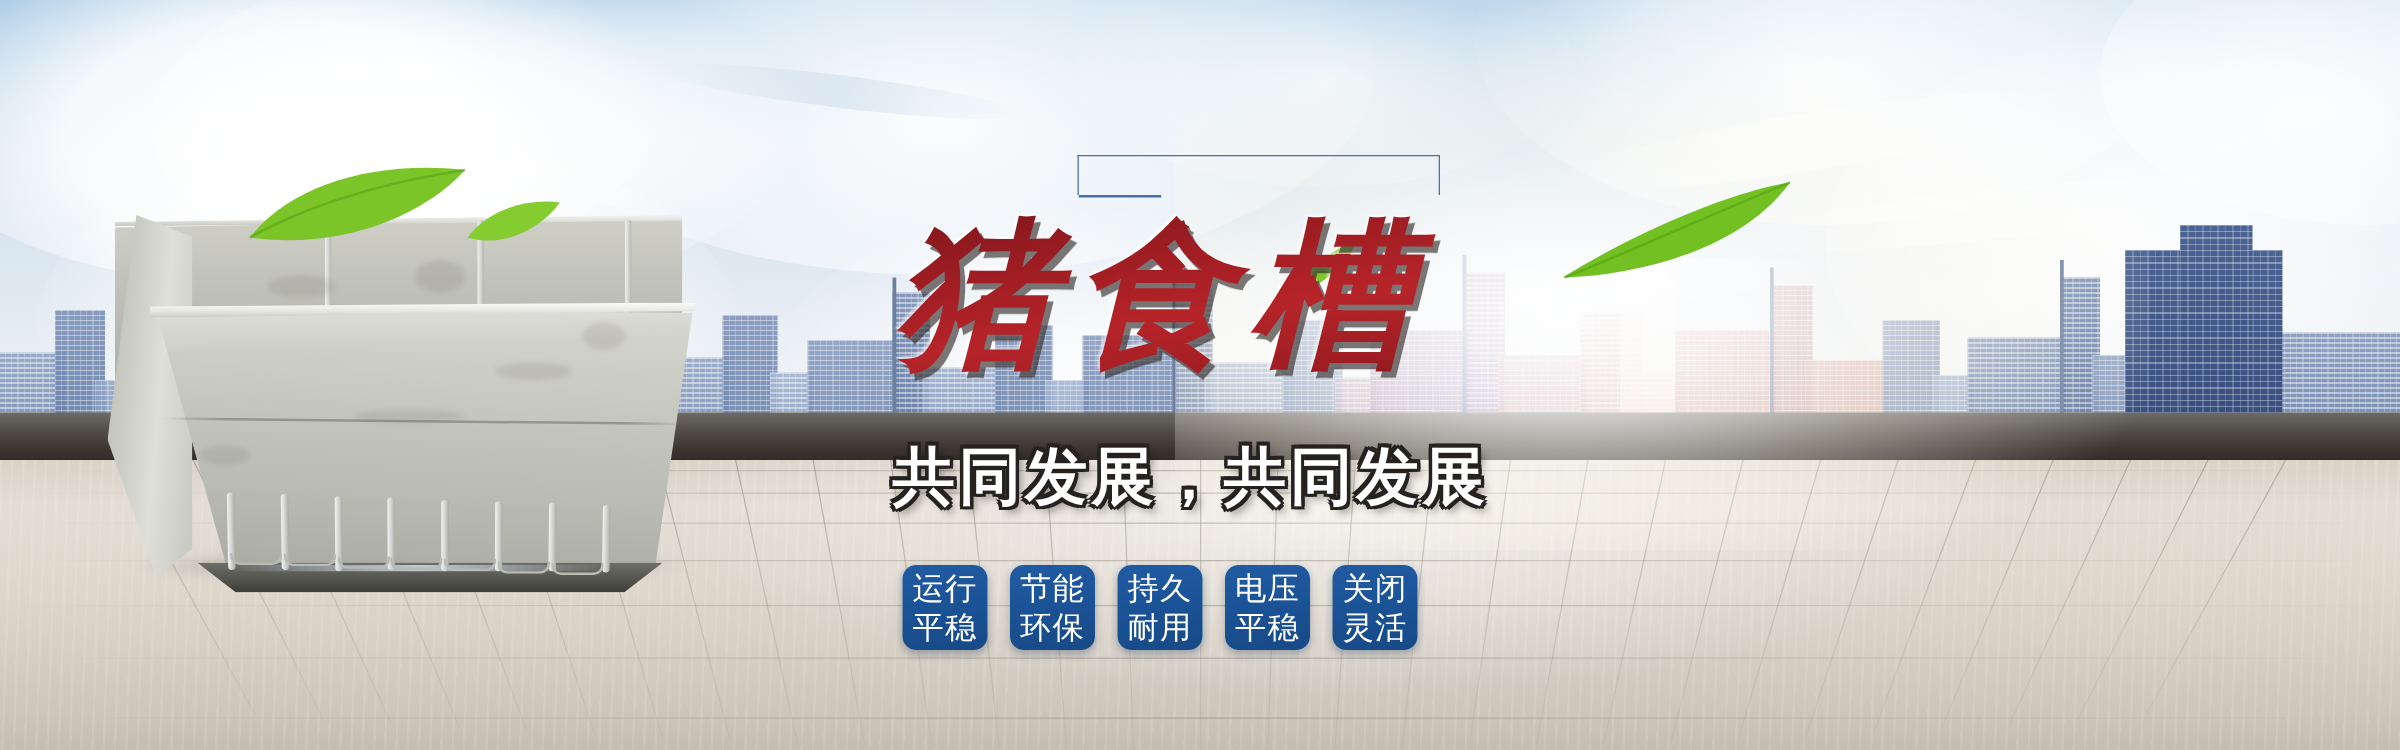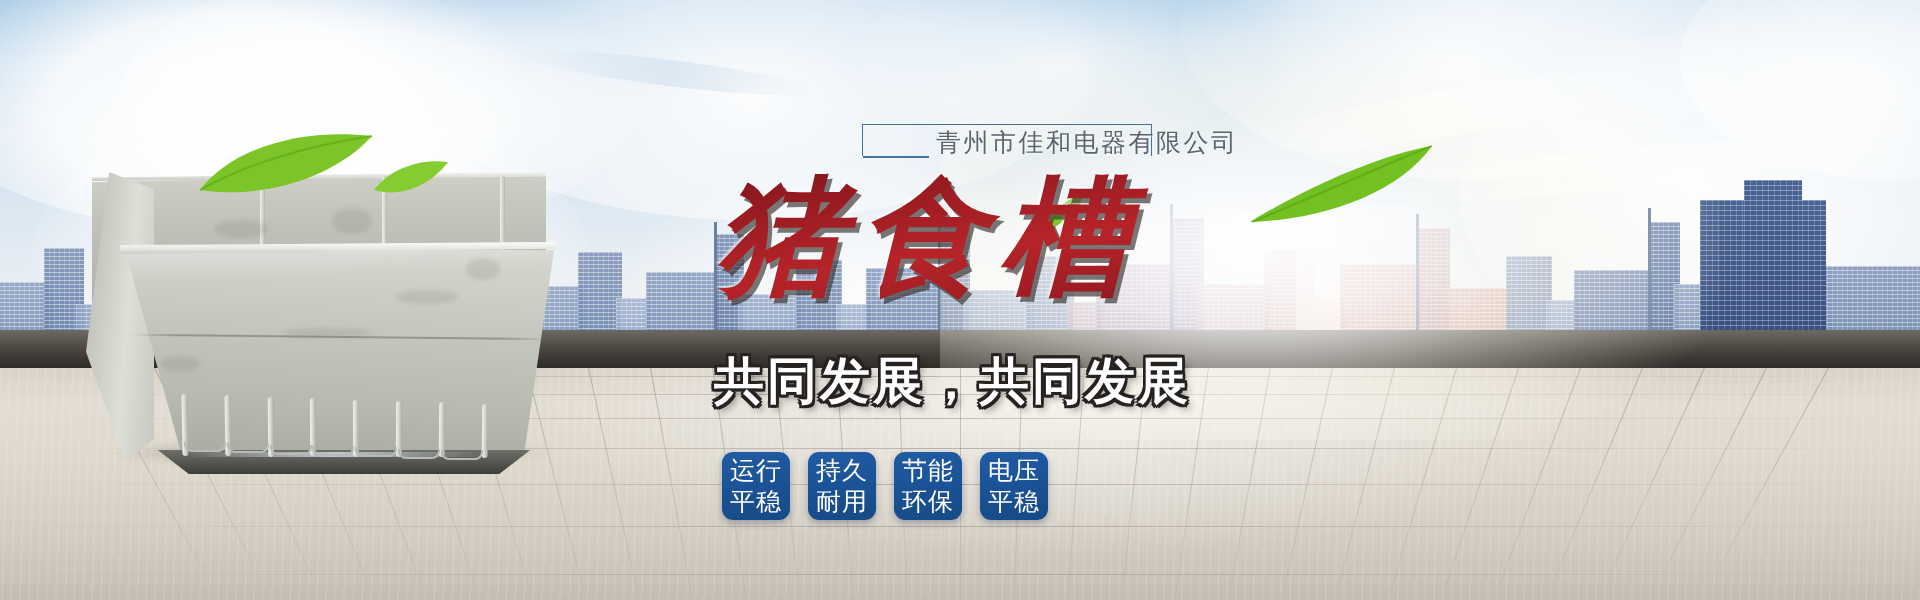--- a/index.html
+++ b/index.html
@@ -404,38 +404,41 @@
   </svg>
   <svg class="leaf" style="left:1016px;top:186px;" width="74" height="58" viewBox="0 0 74 58">
     <path d="M70 4 C52 14 22 34 4 54 C28 50 60 34 70 4 Z" fill="#7ec62a"></path>
   </svg>
   <svg class="leaf" style="left:1246px;top:140px;" width="190" height="86" viewBox="0 0 190 86">
     <path d="M186 6 C138 14 66 44 4 82 C72 80 150 56 186 6 Z" fill="#72c022"></path>
     <path d="M186 6 C140 24 70 56 6 82" stroke="#55a012" stroke-width="2" fill="none" opacity=".6"></path>
   </svg>
 
   <div class="name-frame"></div>
-  <div class="company-name">青州市佳和电器有限公司</div>
 
   <div class="main-title">猪食槽</div>
 
   <div class="subtitle">共同发展，共同发展</div>
 
   <div class="badges" id="badges">
       <div class="badge">
         <span>运行</span>
         <span>平稳</span>
       </div>
       <div class="badge">
+        <span>节能</span>
+        <span>环保</span>
+      </div>
+      <div class="badge">
         <span>持久</span>
         <span>耐用</span>
-      </div>
-      <div class="badge">
-        <span>节能</span>
-        <span>环保</span>
       </div>
       <div class="badge">
         <span>电压</span>
         <span>平稳</span>
       </div>
+      <div class="badge">
+        <span>关闭</span>
+        <span>灵活</span>
+      </div>
     </div>
 
 </div>
 
 </body></html>

